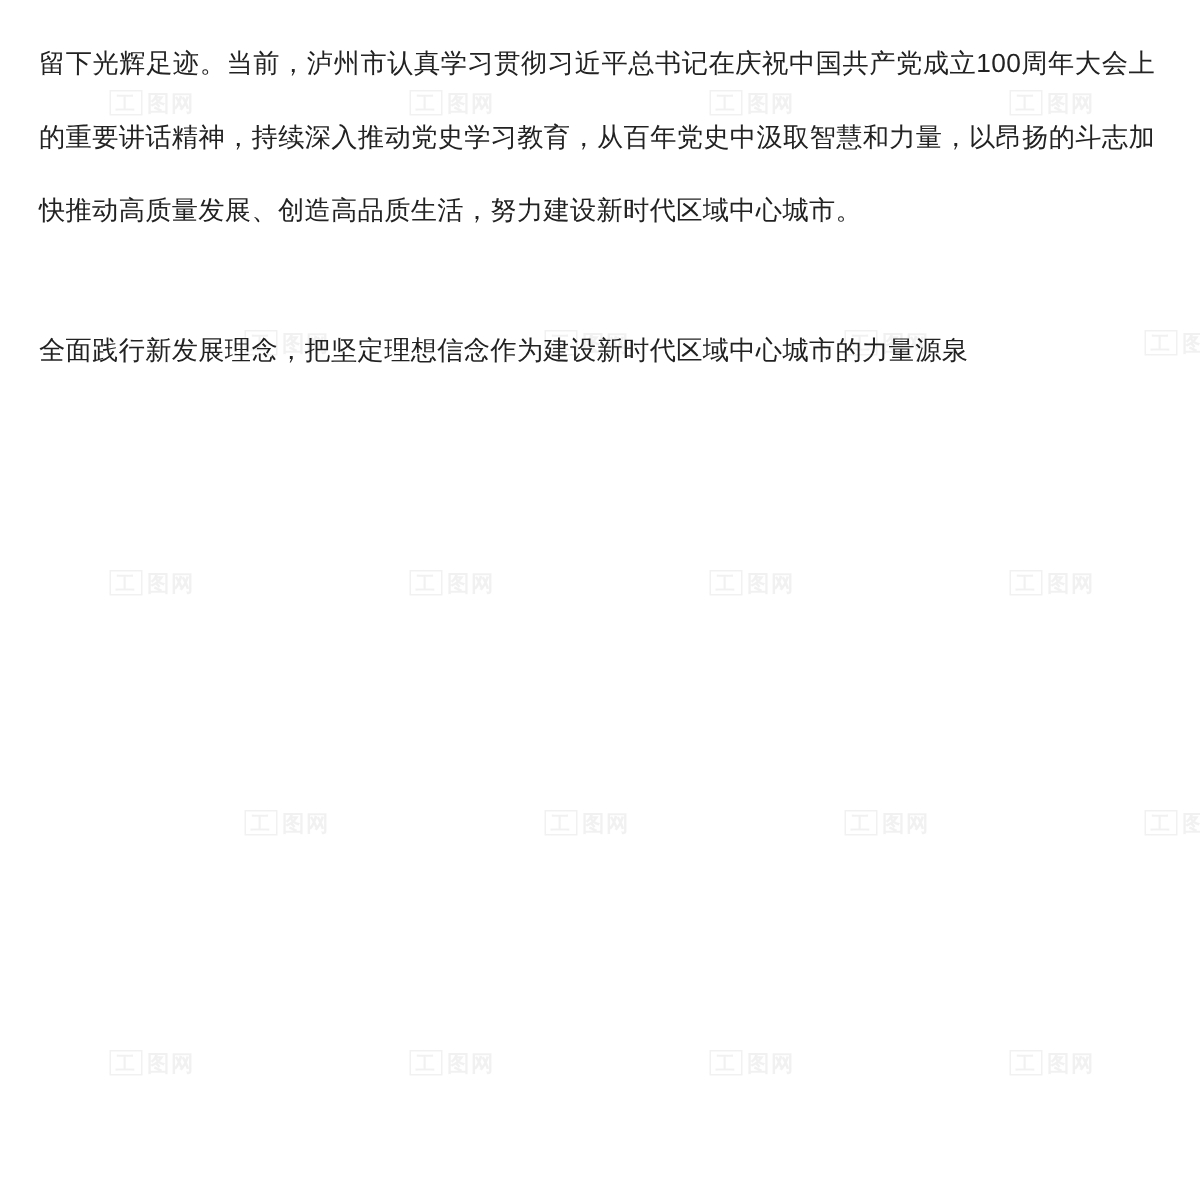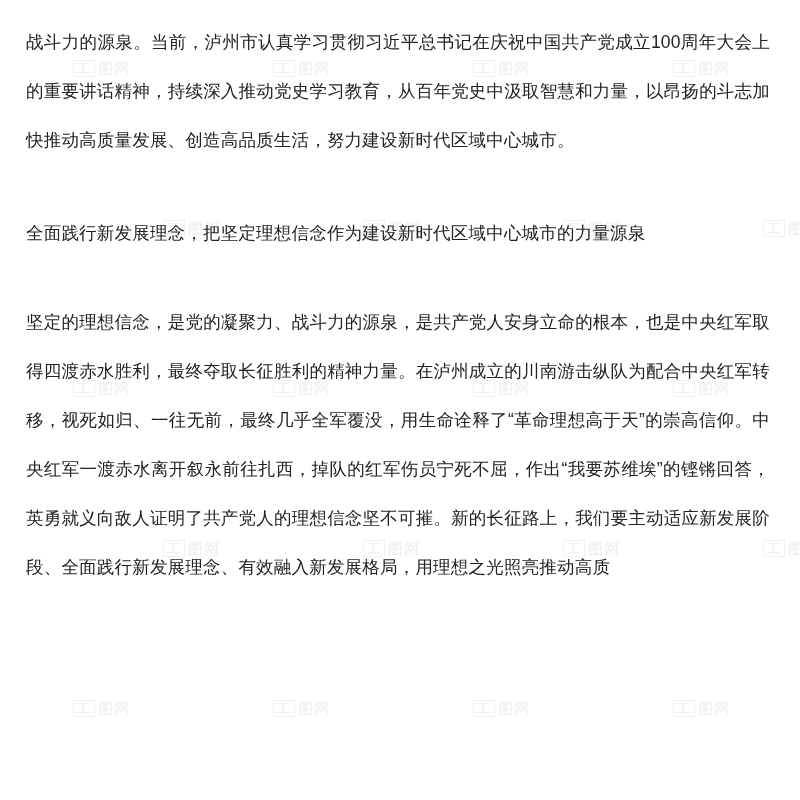--- a/index.html
+++ b/index.html
@@ -64,25 +64,24 @@
     margin-right: 3px;
     font-size: 13px;
     line-height: 15px;
     vertical-align: 1px;
   }
 </style>
 </head>
 <body>
 
 <div class="page">
-  <p class="para continued">战斗力的源泉。当前，泸州市认真学习贯彻习近平总书记在庆祝中国共产党成立100周年大会上的重要讲话精神，持续深入推动党史学习教育，从百年党史中汲取智慧和力量，以昂扬的斗志加快推动高质量发展、创造高品质生活，努力建设新时代区域中心城市。</p>
+  <p class="para continued">留下光辉足迹。当前，泸州市认真学习贯彻习近平总书记在庆祝中国共产党成立100周年大会上的重要讲话精神，持续深入推动党史学习教育，从百年党史中汲取智慧和力量，以昂扬的斗志加快推动高质量发展、创造高品质生活，努力建设新时代区域中心城市。</p>
   <div class="gap-lg"></div>
   <p class="para heading">全面践行新发展理念，把坚定理想信念作为建设新时代区域中心城市的力量源泉</p>
   <div class="gap-md"></div>
-  <p class="para">坚定的理想信念，是党的凝聚力、战斗力的源泉，是共产党人安身立命的根本，也是中央红军取得四渡赤水胜利，最终夺取长征胜利的精神力量。在泸州成立的川南游击纵队为配合中央红军转移，视死如归、一往无前，最终几乎全军覆没，用生命诠释了“革命理想高于天”的崇高信仰。中央红军一渡赤水离开叙永前往扎西，掉队的红军伤员宁死不屈，作出“我要苏维埃”的铿锵回答，英勇就义向敌人证明了共产党人的理想信念坚不可摧。新的长征路上，我们要主动适应新发展阶段、全面践行新发展理念、有效融入新发展格局，用理想之光照亮推动高质</p>
 </div>
 
 <div class="wm-layer" id="wm-layer">
     <div class="wm" style="left: 60px; top: 60px;"><span class="wm-box">工</span>图网</div>
     <div class="wm" style="left: 260px; top: 60px;"><span class="wm-box">工</span>图网</div>
     <div class="wm" style="left: 460px; top: 60px;"><span class="wm-box">工</span>图网</div>
     <div class="wm" style="left: 660px; top: 60px;"><span class="wm-box">工</span>图网</div>
     <div class="wm" style="left: 150px; top: 220px;"><span class="wm-box">工</span>图网</div>
     <div class="wm" style="left: 350px; top: 220px;"><span class="wm-box">工</span>图网</div>
     <div class="wm" style="left: 550px; top: 220px;"><span class="wm-box">工</span>图网</div>

